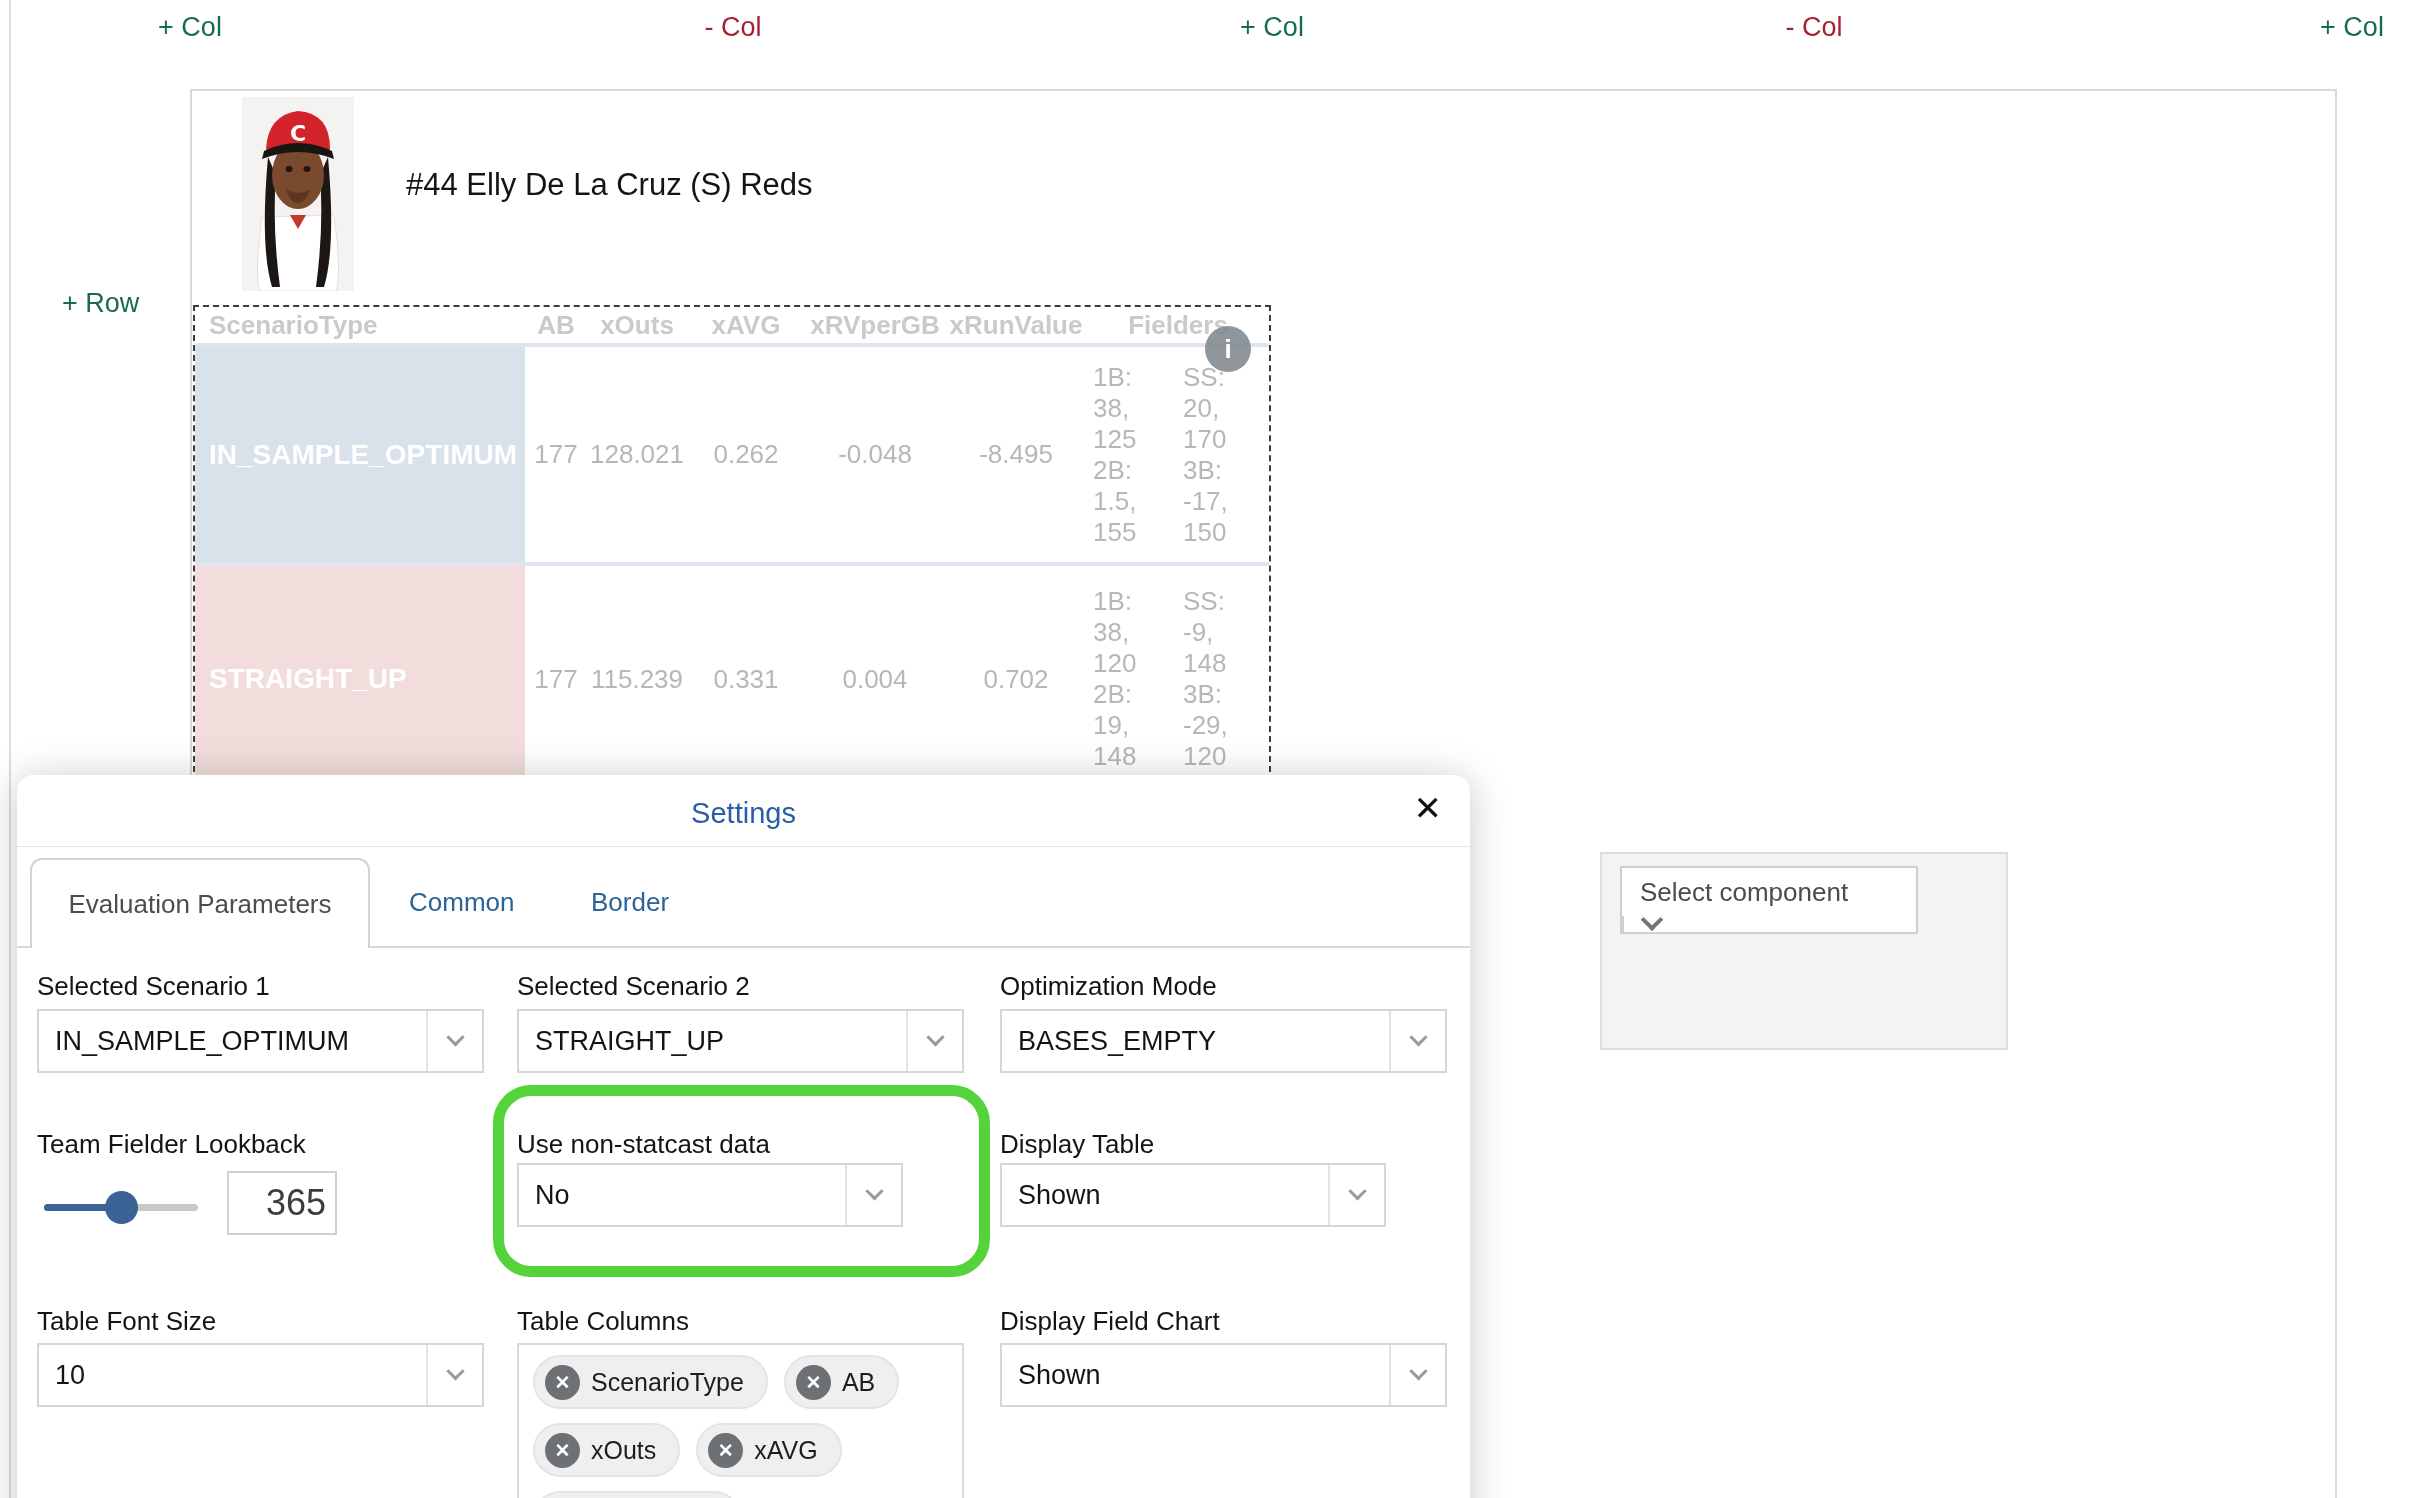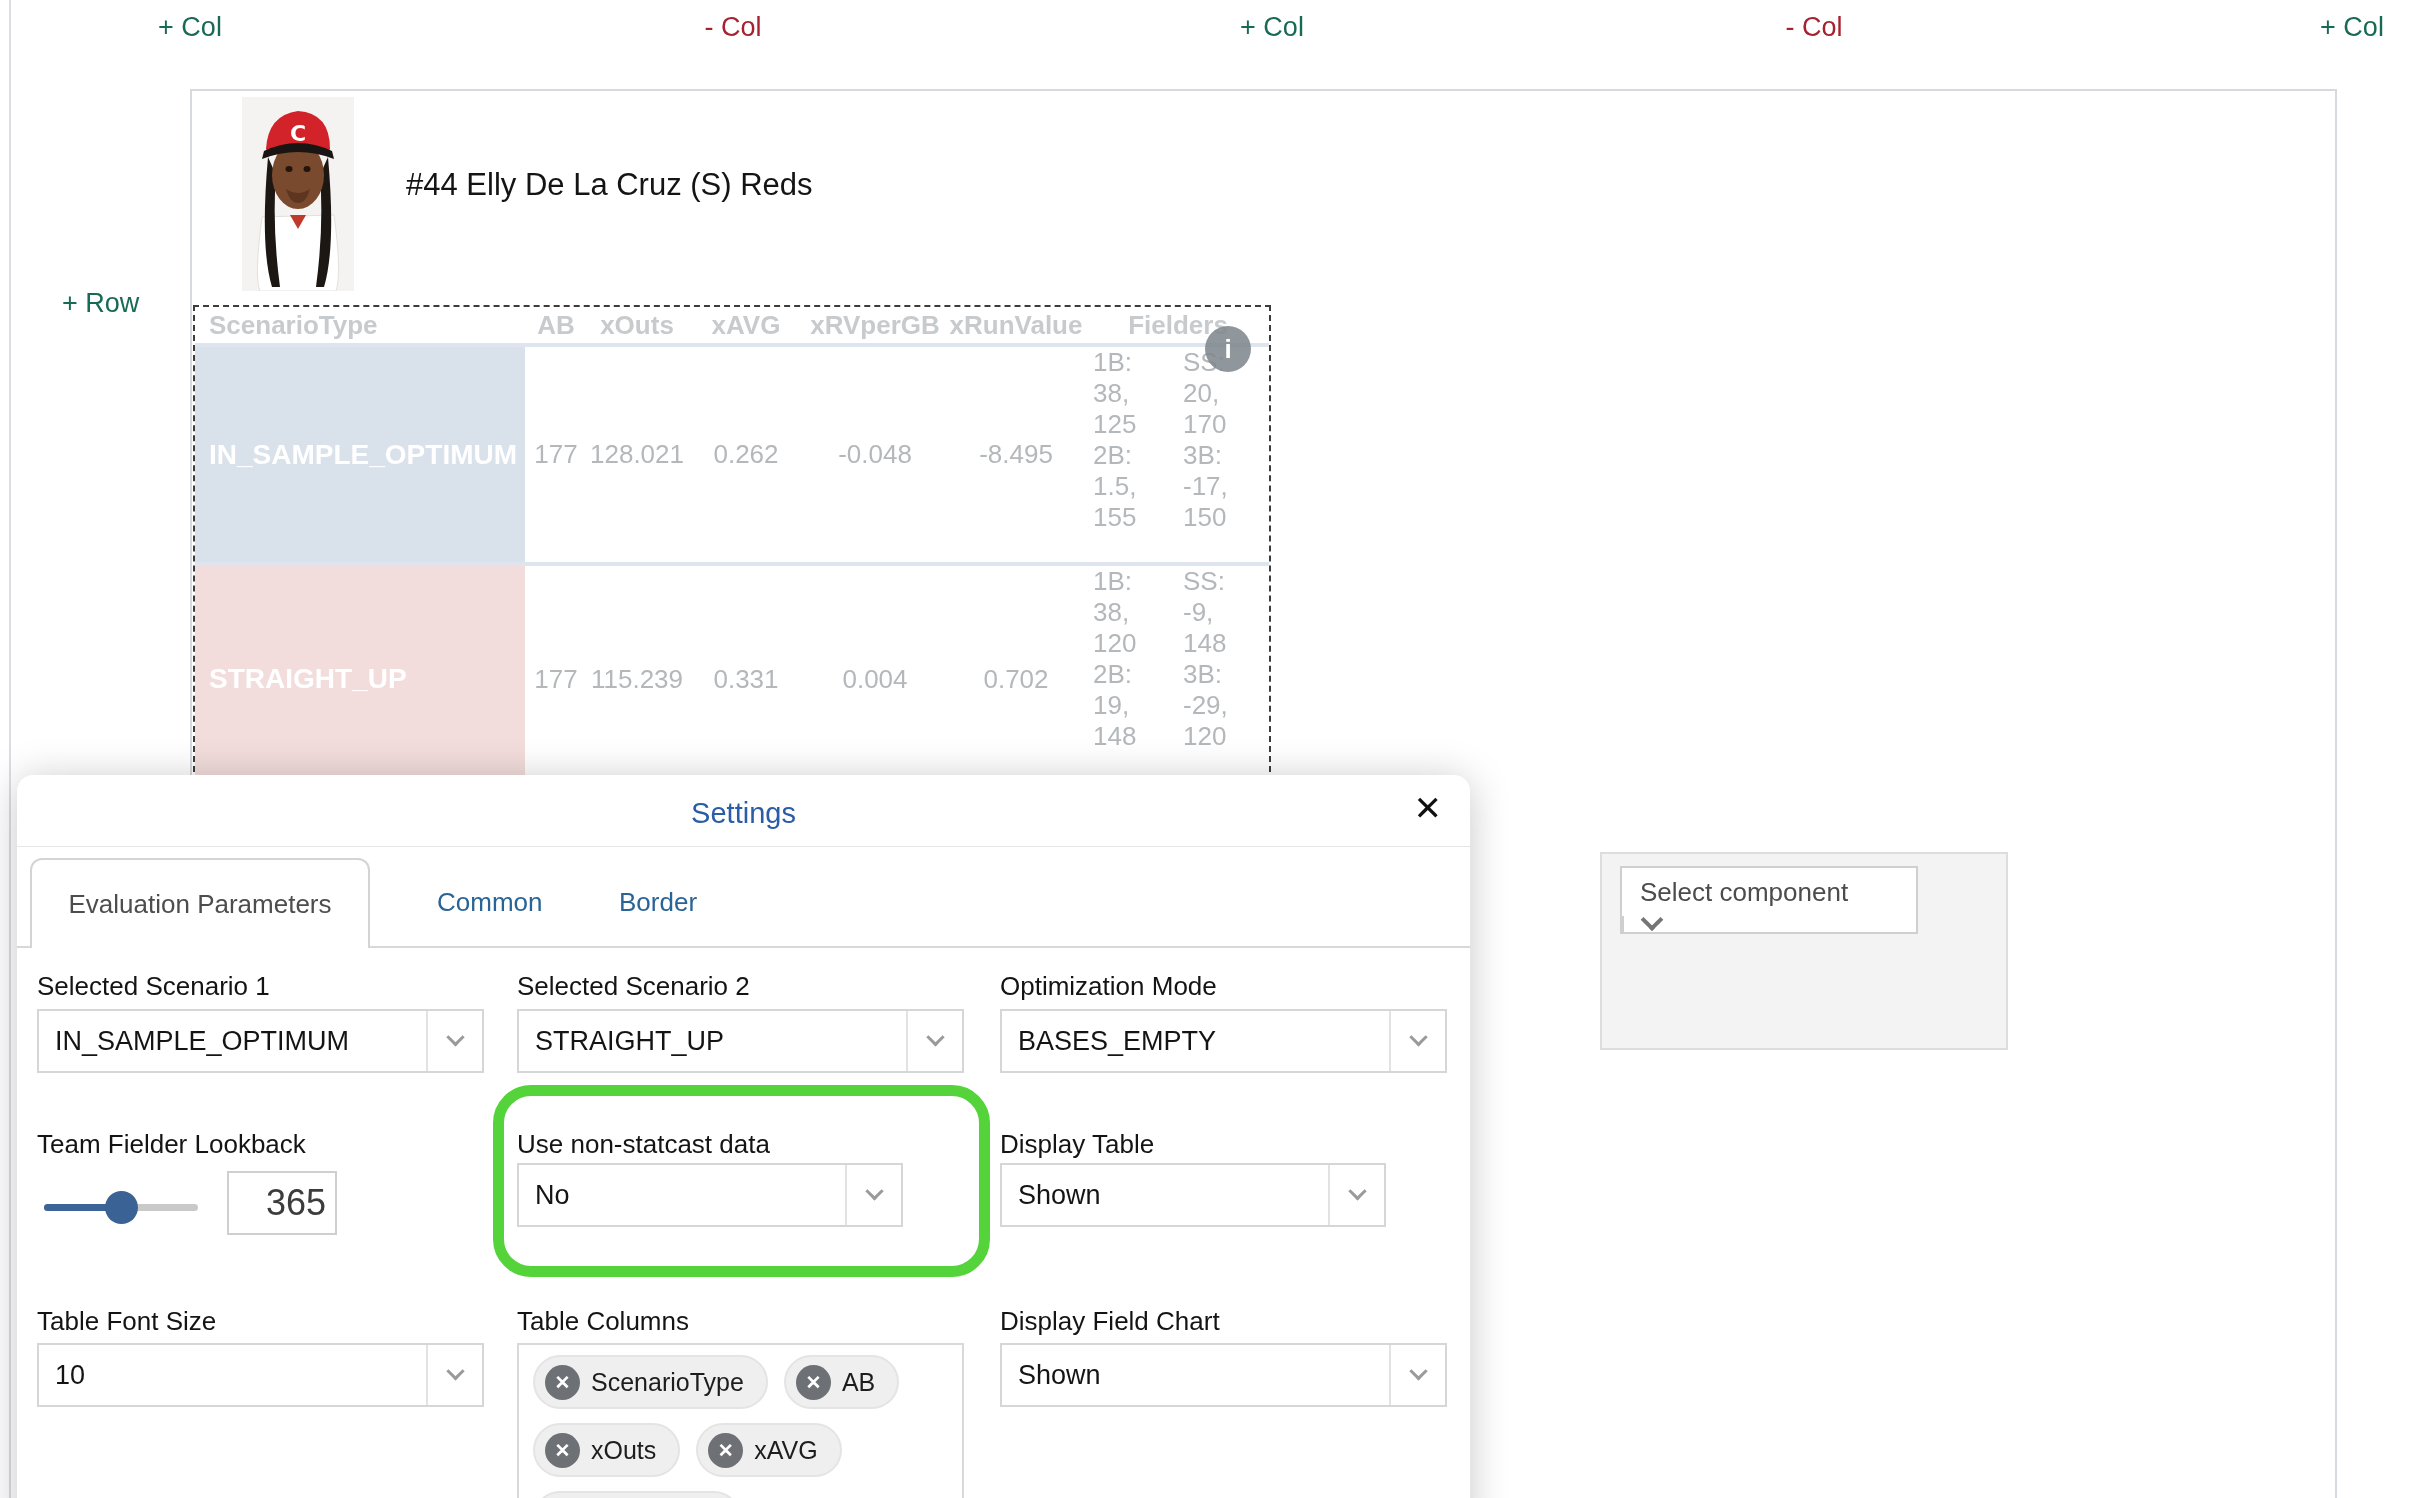--- a/index.html
+++ b/index.html
@@ -37,21 +37,21 @@
   .scen-pink { background:#f2dddc; }
   .td { display:flex; align-items:center; justify-content:center;
         font-size:26px; color:#b4b8bb; }
   .c-label { width:330px; padding-left:14px; justify-content:flex-start; }
   .c-ab { width:62px; }
   .c-xouts { width:100px; }
   .c-xavg { width:118px; }
   .c-xrv { width:140px; }
   .c-xrun { width:142px; }
   .c-field { width:182px; }
-  .fielders-cell { display:flex; align-items:flex-start; justify-content:flex-end; gap:18px; padding-right:14px; }
+  .fielders-cell { display:flex; align-items:center; justify-content:flex-end; gap:18px; padding-right:14px; }
   .fstack { width:72px; font-size:26px; line-height:31px; color:#b4b8bb; word-spacing:100vw; }
 
   .info-badge { position:absolute; left:1205px; top:326px; width:46px; height:46px; border-radius:50%;
                 background:rgba(128,135,142,.88); color:#fff; font-size:26px; font-weight:bold;
                 display:flex; align-items:center; justify-content:center; z-index:5; font-style:normal; }
 
   
   .side-panel { position:absolute; left:1600px; top:852px; width:408px; height:198px;
                 background:#f3f3f4; border:2px solid #dddde0; z-index:1; }
   .side-select { position:absolute; left:18px; top:12px; width:298px; height:68px;
@@ -74,21 +74,21 @@
   .modal-close { position:absolute; right:28px; top:16px; font-size:34px; color:#111;
                  background:none; border:none; cursor:pointer; font-family:inherit; line-height:1; }
   .modal-hdiv { position:absolute; left:0; right:0; top:71px; height:1px; background:#e6e6e6; }
 
   .tabline { position:absolute; left:0; right:0; top:171px; height:2px; background:#d8d8d8; }
   .tab-active { position:absolute; left:13px; top:83px; width:340px; height:90px; background:#fff;
                 border:2px solid #d4d4d4; border-bottom:none; border-radius:12px 12px 0 0;
                 display:flex; align-items:center; justify-content:center;
                 font-size:26px; color:#4d4d4d; z-index:2; cursor:pointer; }
   .tab-link { position:absolute; top:112px; font-size:26px; color:#2a6496; background:none;
-              border:none; cursor:pointer; font-family:inherit;margin-left:28px; }
+              border:none; cursor:pointer; font-family:inherit; }
   .tab-common { left:392px; }
   .tab-border { left:574px; }
 
   .flabel { position:absolute; font-size:26px; color:#141414; white-space:nowrap; }
   .fselect { position:absolute; height:64px; background:#fff; border:2px solid #d6d6d6;
              display:flex; cursor:pointer; }
   .fselect .txt { flex:1; display:flex; align-items:center; padding-left:16px;
                   font-size:27px; color:#141414; white-space:nowrap; overflow:hidden; }
   .fselect .chev-box { width:56px; border-left:2px solid #e2e2e2; display:flex;
                        align-items:center; justify-content:center; }

